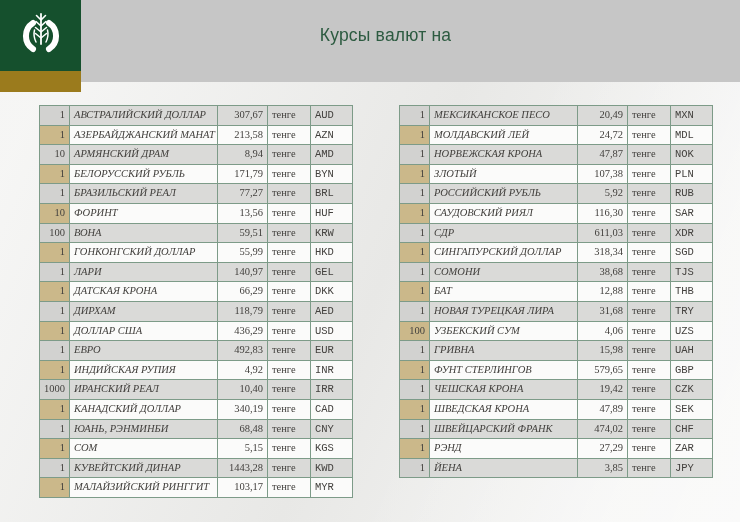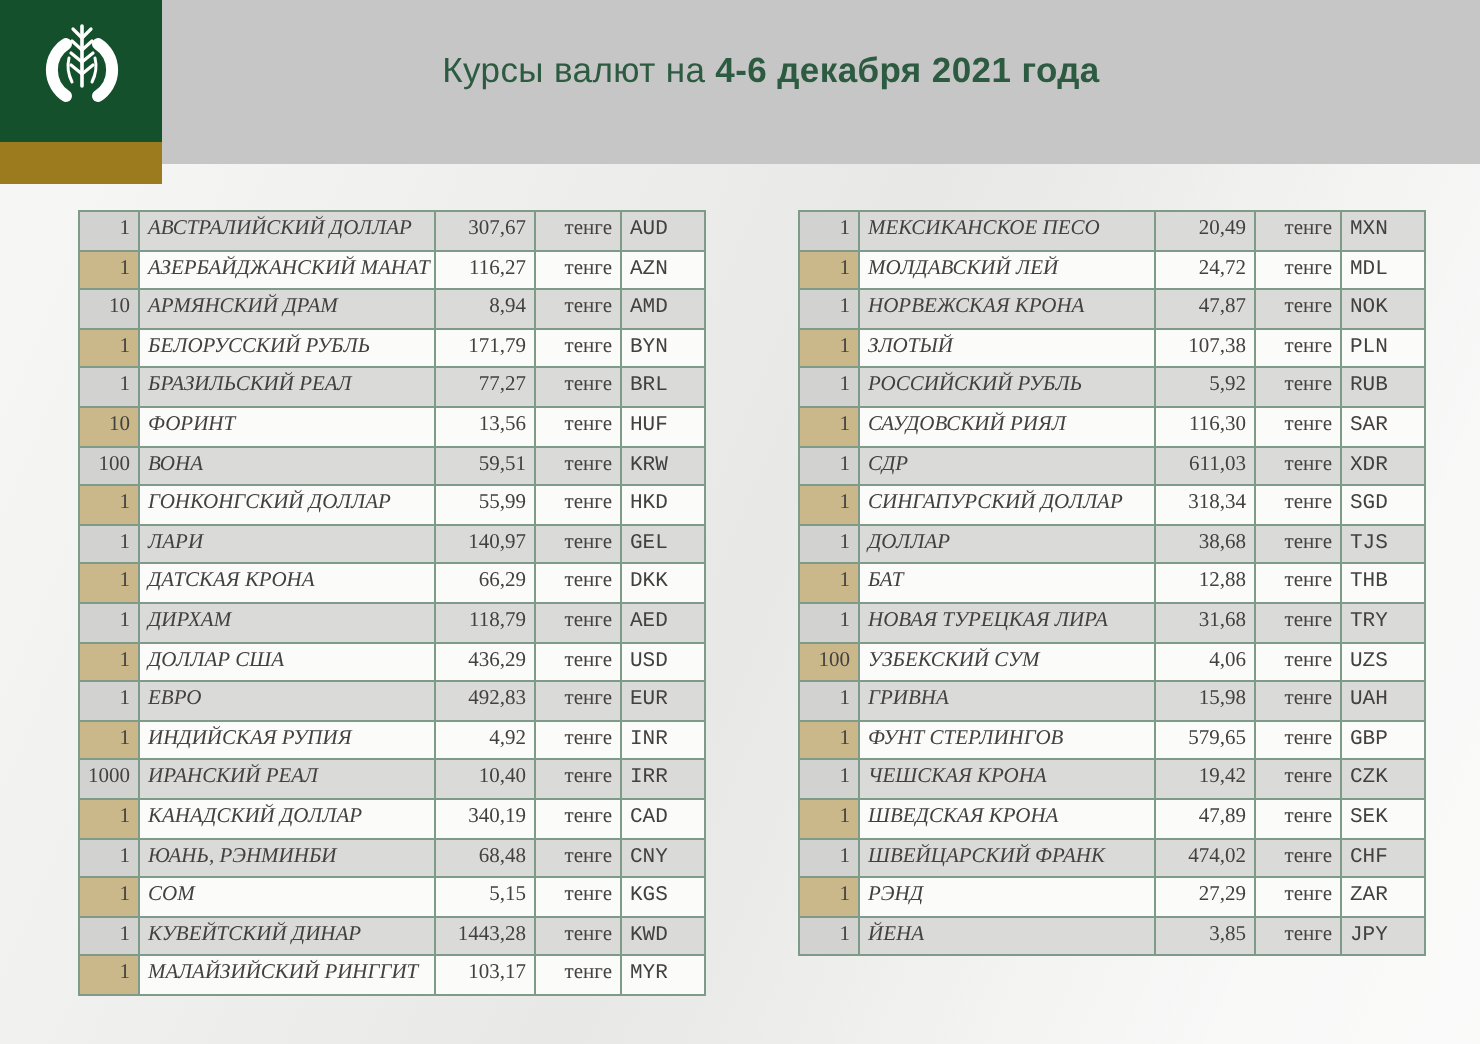--- a/index.html
+++ b/index.html
@@ -57,36 +57,35 @@
     height:18.6px;
     padding:0 4px;
     font-size:10.5px;
     line-height:1;
     color:#43413e;
     white-space:nowrap;overflow:hidden;
   }
   td.qty{text-align:right;}
   td.name{text-align:left;font-style:italic;}
   td.rate{text-align:right;}
-  td.unit{text-align:right;margin-left:16px;}
+  td.unit{text-align:left;margin-left:16px;}
   td.code{text-align:left;font-family:Liberation Mono, monospace;}
   tbody tr:nth-child(odd) td{background:var(--row-gray,#dadad8);}
   tbody tr:nth-child(even) td{background:var(--row-light,#fbfbfa);}
   tbody tr:nth-child(odd) td.qty{background:var(--qty-gray,#d2d2d0);}
   tbody tr:nth-child(even) td.qty{background:var(--cell-tan,#cbb88a);}
 </style>
 </head>
 <body>
 
 <div class="bg-sheen"></div>
 
 <div class="header-band">
   <div class="title">
     <span>Курсы валют на</span>
-    <b>4-6 декабря 2021 года</b>
   </div>
 </div>
 
 <div class="logo-square">
   <span>
     <svg width="46" height="52" viewBox="0 0 46 52" aria-hidden="true">
       <g fill="none" stroke="#ffffff" stroke-linecap="round">
         <path d="M15 15 A 15.5 15.5 0 0 0 15 41" stroke-width="6"></path>
         <path d="M31 15 A 15.5 15.5 0 0 1 31 41" stroke-width="6"></path>
         <path d="M23 6 V 36" stroke-width="1.8"></path>
@@ -116,21 +115,21 @@
     <td class="qty">1</td>
     <td class="name">АВСТРАЛИЙСКИЙ ДОЛЛАР</td>
     <td class="rate">307,67</td>
     <td class="unit">тенге</td>
     <td class="code">AUD</td>
   </tr>
 
   <tr>
     <td class="qty">1</td>
     <td class="name">АЗЕРБАЙДЖАНСКИЙ МАНАТ</td>
-    <td class="rate">116,27</td>
+    <td class="rate">213,58</td>
     <td class="unit">тенге</td>
     <td class="code">AZN</td>
   </tr>
 
   <tr>
     <td class="qty">10</td>
     <td class="name">АРМЯНСКИЙ ДРАМ</td>
     <td class="rate">8,94</td>
     <td class="unit">тенге</td>
     <td class="code">AMD</td>
@@ -341,21 +340,21 @@
   <tr>
     <td class="qty">1</td>
     <td class="name">СИНГАПУРСКИЙ ДОЛЛАР</td>
     <td class="rate">318,34</td>
     <td class="unit">тенге</td>
     <td class="code">SGD</td>
   </tr>
 
   <tr>
     <td class="qty">1</td>
-    <td class="name">ДОЛЛАР</td>
+    <td class="name">СОМОНИ</td>
     <td class="rate">38,68</td>
     <td class="unit">тенге</td>
     <td class="code">TJS</td>
   </tr>
 
   <tr>
     <td class="qty">1</td>
     <td class="name">БАТ</td>
     <td class="rate">12,88</td>
     <td class="unit">тенге</td>

